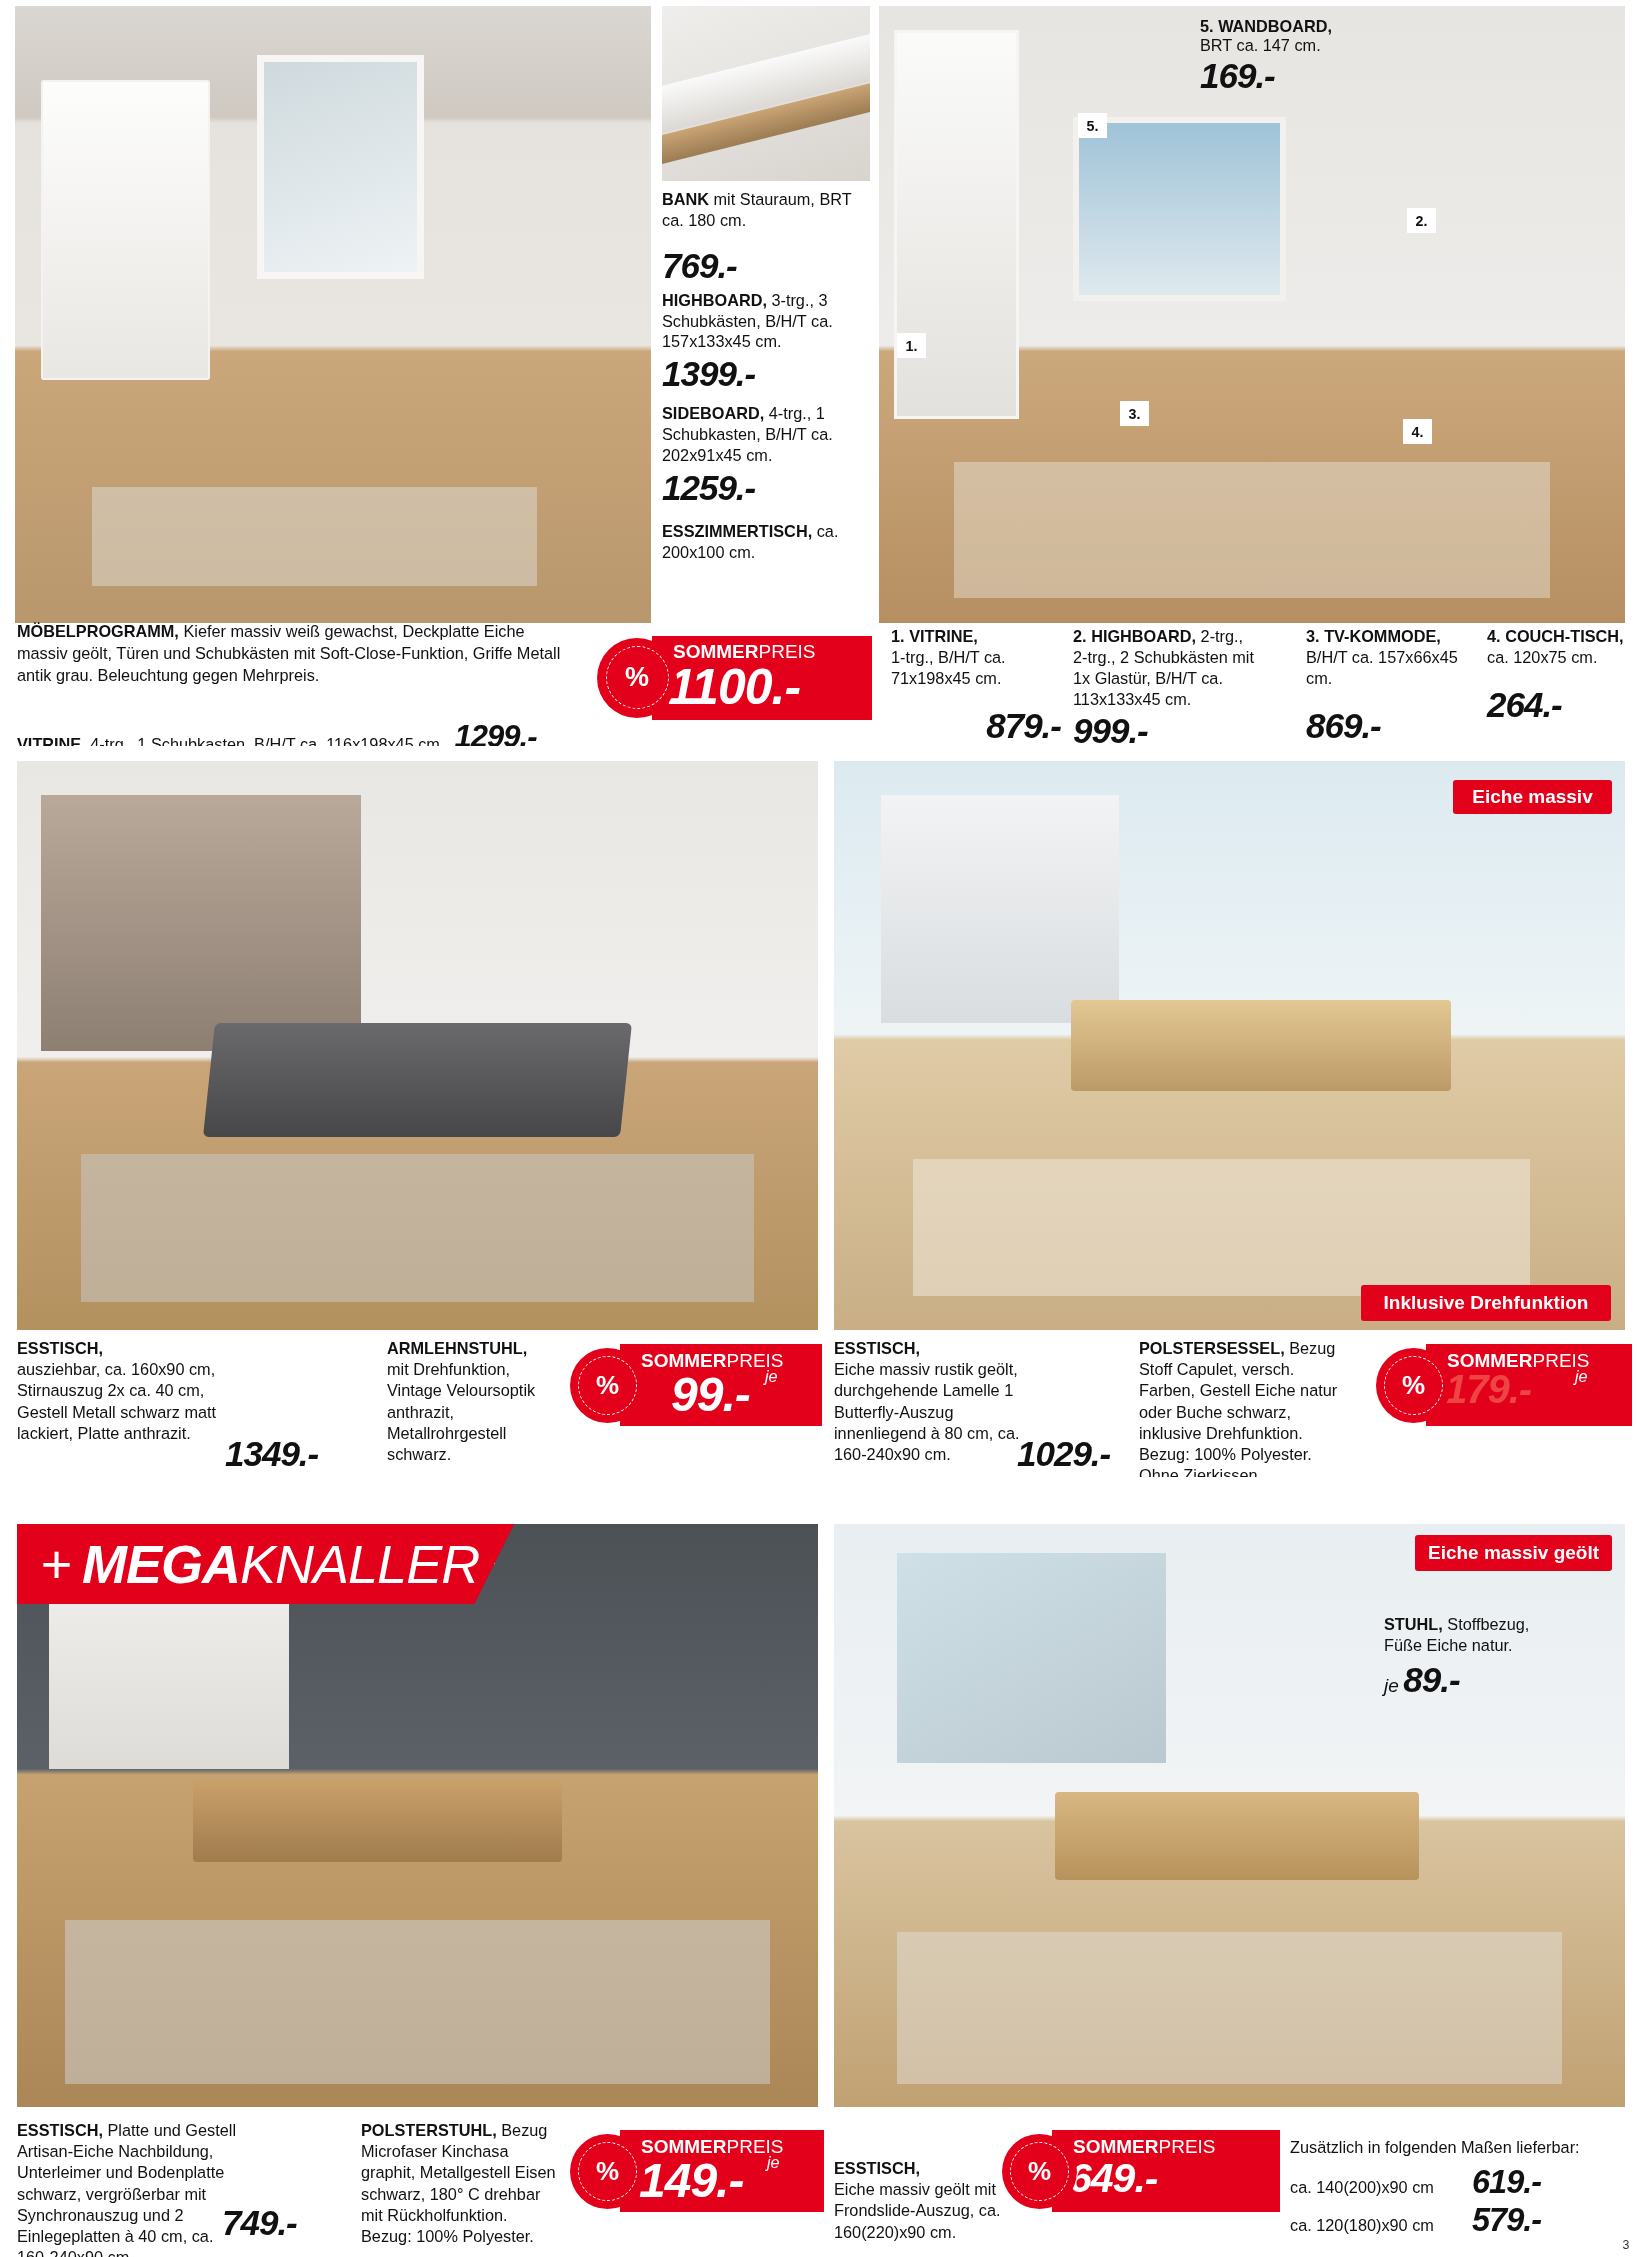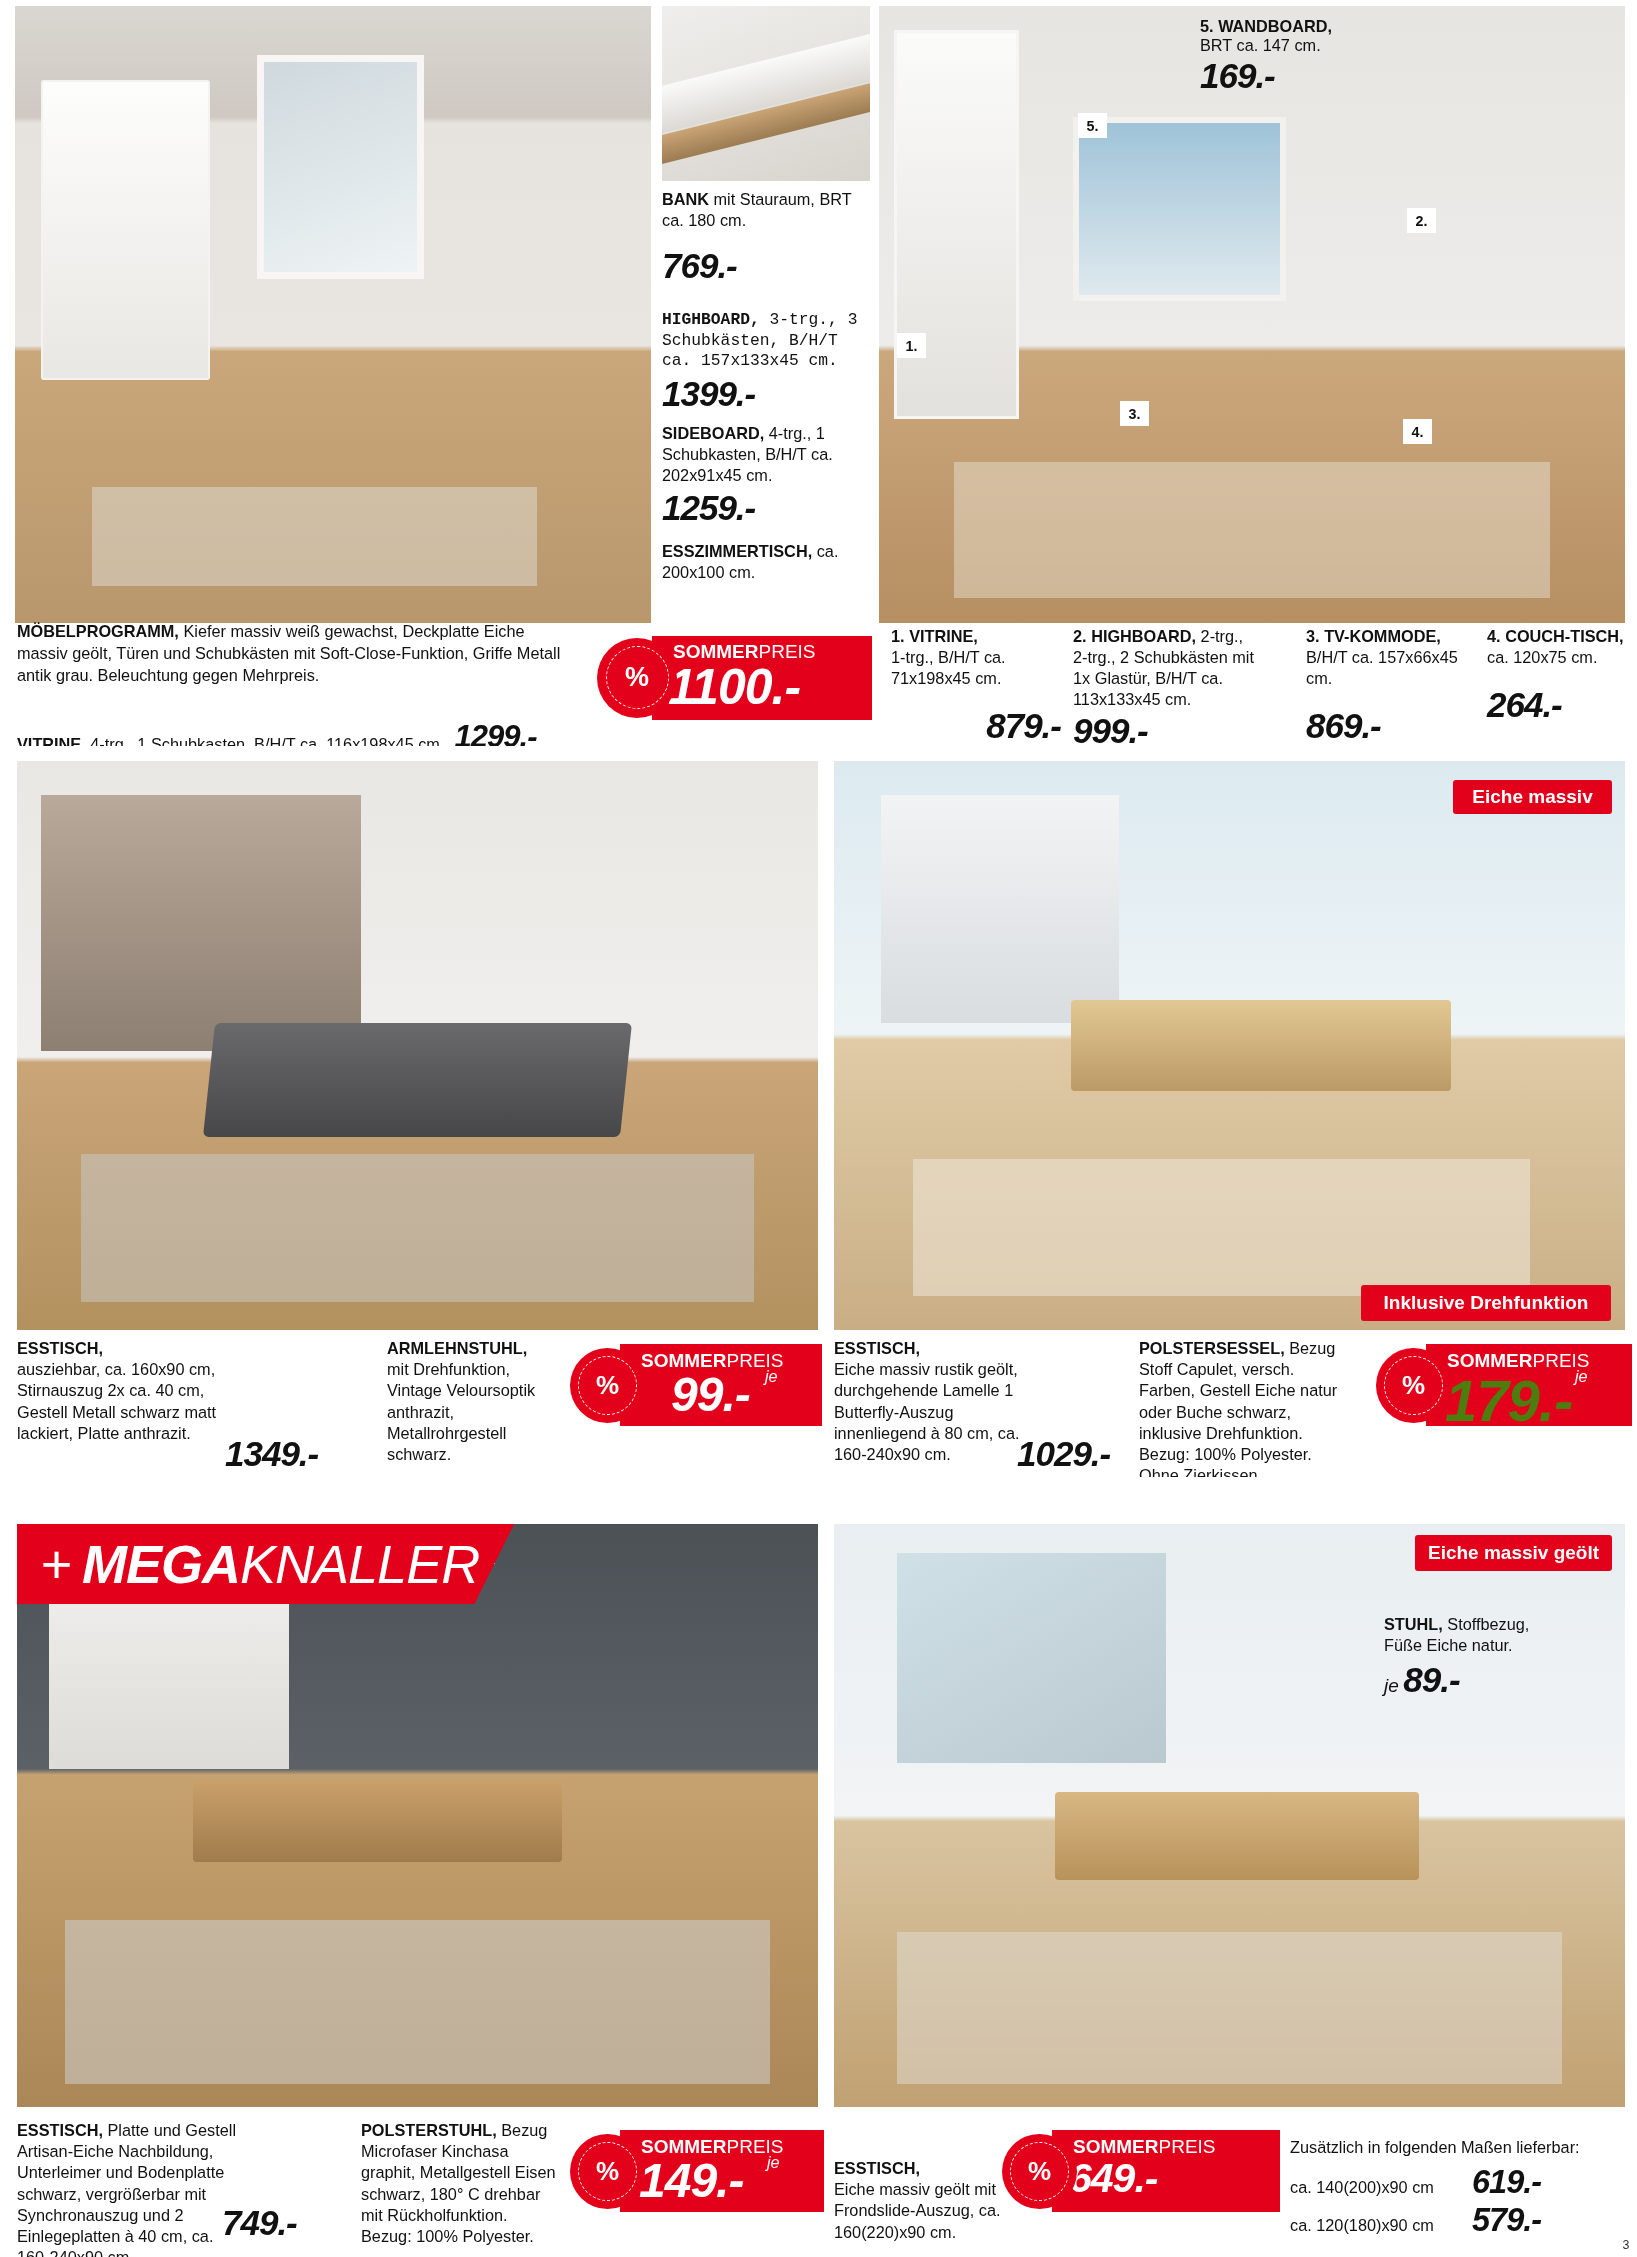--- a/index.html
+++ b/index.html
@@ -96,21 +96,21 @@
   </div>
 
   <div class="photo woodshelf" style="left:662px;top:5.7px;width:208px;height:175px;"></div>
 
   <div class="abs" style="left:662px;top:189px;width:206px;">
     <div class="cap">
       <b>BANK</b><span> mit Stauraum, BRT ca. 180 cm.</span>
     </div>
     <div class="price" style="font-size:35px;margin-top:15px;">769.-</div>
 
-    <div class="cap" style="margin-top:24px;font-family:Liberation Mono, monospace;">
+    <div class="cap" style="margin-top:4px;">
       <b>HIGHBOARD,</b><span> 3-trg., 3 Schubkästen, B/H/T ca. 157x133x45 cm.</span>
     </div>
     <div class="price" style="font-size:35px;margin-top:1.9px;">1399.-</div>
 
     <div class="cap" style="margin-top:9px;">
       <b>SIDEBOARD,</b><span> 4-trg., 1 Schubkasten, B/H/T ca. 202x91x45 cm.</span>
     </div>
     <div class="price" style="font-size:35px;margin-top:1.9px;">1259.-</div>
 
     <div class="cap" style="margin-top:13.4px;">
@@ -227,21 +227,21 @@
 
   <div class="abs cap" style="left:1139px;top:1338px;width:208px;line-height:1.3;">
     <b>POLSTERSESSEL,</b><span> Bezug Stoff Capulet, versch. Farben, Gestell Eiche natur oder Buche schwarz, inklusive Drehfunktion. Bezug: 100% Polyester. Ohne Zierkissen.</span>
   </div>
 
   <div class="abs" style="left:1376px;top:1338px;width:256px;height:96px;">
     <div style="position:absolute;left:50px;top:5.7px;width:206px;height:82px;background:#e2001a;"></div>
     <div style="position:absolute;left:71px;top:11.5px;color:#fff;font-size:19px;">
       <b>SOMMER</b><span>PREIS</span>
     </div>
-    <div class="price" style="position:absolute;left:69px;top:29px;color:#4d7c0f;font-size:58px;">179.-</div>
+    <div class="price" style="position:absolute;left:69px;top:29px;color:#ef4444;font-size:40px;">179.-</div>
     <div style="position:absolute;left:199px;top:29px;color:#fff;font-size:16.3px;font-style:italic;">je</div>
     <div style="position:absolute;left:0;top:9.6px;width:75px;height:75px;border-radius:50%;background:#e2001a;display:flex;align-items:center;justify-content:center;">
       <div style="width:59px;height:59px;border-radius:50%;border:1.9px dashed #fff;display:flex;align-items:center;justify-content:center;color:#fff;font-weight:bold;font-size:26px;">%</div>
     </div>
   </div>
 
   <div class="sep" style="left:0;top:1477px;width:1637px;height:9.6px;"></div>
 
   <div class="megaknaller" style="left:17px;top:1524px;width:497px;height:80px;">
     <span style="margin-right:11.5px;">+</span>

